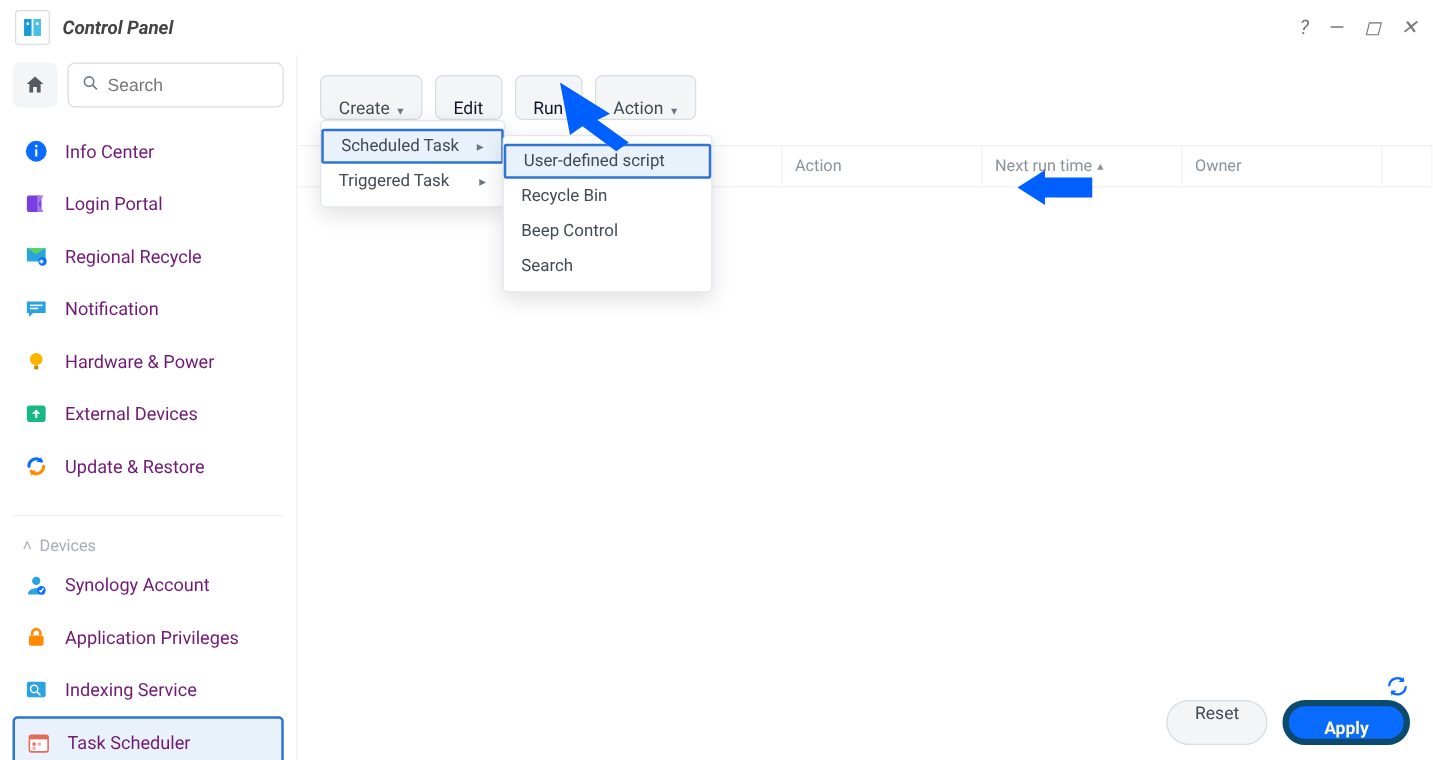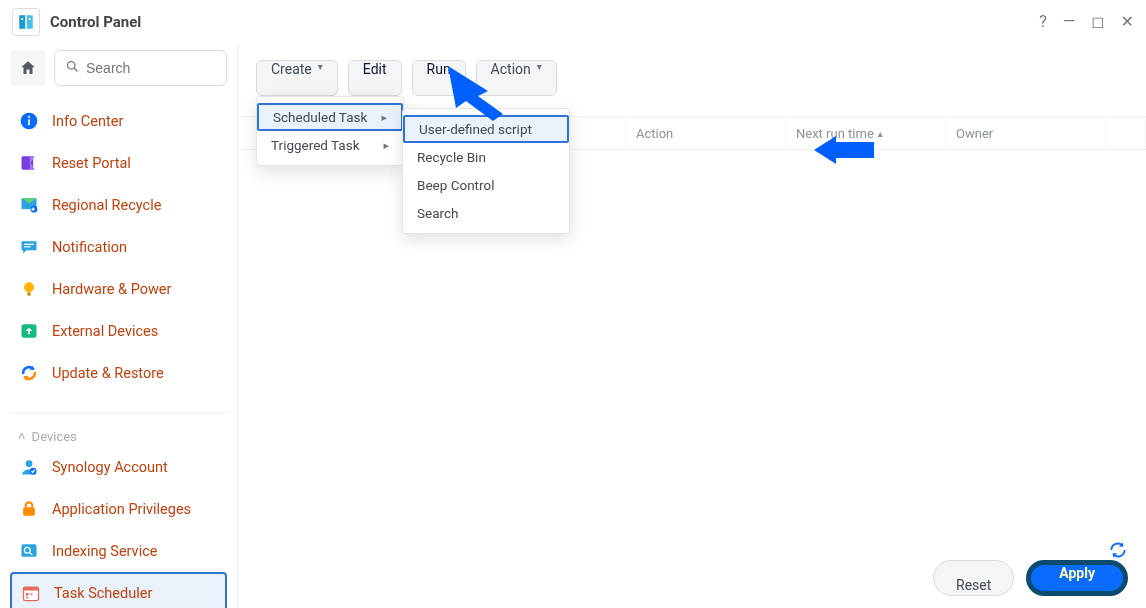--- a/index.html
+++ b/index.html
@@ -13,20 +13,21 @@
     overflow: hidden;
     position: relative;
   }
   
   .title-bar {
     height: 44px;
     display: flex;
     align-items: center;
     padding: 0 12px;
     border-bottom: 1px solid transparent;
+    font-style: italic;
   }
   .title-bar .app-icon {
     width: 28px; height: 28px; margin-right: 10px;
     background: #fff; border: 1px solid #ddd; border-radius: 3px;
     display: flex; align-items: center; justify-content: center;
     font-size: 14px;
   }
   .title-bar .title { font-weight: 700; color: #444; font-size: 15px; }
   .title-bar .win-controls { margin-left: auto; display: flex; gap: 16px; align-items: center; color: #777; }
   .win-controls span { cursor: pointer; font-size: 16px; line-height: 1; }
@@ -50,35 +51,35 @@
     background: #fff;
   }
   .search-box input {
     border: none; outline: none; width: 100%; font-size: 14px; color: #333;
     background: transparent;
   }
   .side-list { list-style: none; }
   .side-item {
     display: flex; align-items: center; gap: 12px;
     height: 42px; padding: 0 8px; border-radius: 4px;
-    color: #c2410c; font-size: 14.5px; cursor: pointer;
+    color: #701a75; font-size: 14.5px; cursor: pointer;
   }
   .side-item .ic { width: 22px; height: 22px; display: inline-flex; align-items: center; justify-content: center; }
   .side-section {
     margin-top: 18px; padding: 6px 8px 2px 8px; color: #a7adb6; font-size: 13px;
     display: flex; align-items: center; gap: 6px; border-top: 1px solid #eef1f4; padding-top: 16px;
   }
   .side-item.active { background: #e9f1fb; border: 2px solid #2d74d6; }
   
   .main { flex: 1; position: relative; }
   .toolbar { display: flex; gap: 10px; padding: 16px 18px; align-items: center; }
   .btn {
     height: 36px; padding: 0 14px; border: 1px solid #d7dce2; border-radius: 6px;
     background: #f3f5f7; color: #424a54; font-size: 14px; display: inline-flex;
-    align-items: flex-start; gap: 6px; cursor: pointer;
+    align-items: flex-end; gap: 6px; cursor: pointer;
   }
   .btn.disabled { color: #0f172a; cursor: default; }
   .caret { font-size: 10px; color: #6e7681; }
   .table-header {
     display: grid;
     grid-template-columns: 40px 1fr 160px 160px 160px 40px;
     border-top: 1px solid #eef1f4; border-bottom: 1px solid #eef1f4;
     height: 34px; align-items: center;
     color: #8b929b; font-size: 13px;
     padding: 0;
@@ -167,21 +168,21 @@
           </span>
         <span>Info Center</span>
       </li>
       <li class="side-item">
         <span class="ic">
             <svg width="20" height="20" viewBox="0 0 24 24">
               <rect x="3" y="4" width="14" height="16" rx="2" fill="#7a3fe0"></rect>
               <path d="M13 4h6l-5 8 5 8h-6" fill="#a877f0"></path>
             </svg>
           </span>
-        <span>Reset Portal</span>
+        <span>Login Portal</span>
       </li>
       <li class="side-item">
         <span class="ic">
             <svg width="20" height="20" viewBox="0 0 24 24">
               <rect x="3" y="4" width="18" height="13" fill="#2aa3e0"></rect>
               <path d="M3 4l9 6 9-6" fill="#5bd26a"></path>
               <circle cx="18" cy="17" r="4" fill="#0a6cff"></circle>
               <path d="M17 15v4M15 17h4" stroke="#fff" stroke-width="1.5"></path>
             </svg>
           </span>

